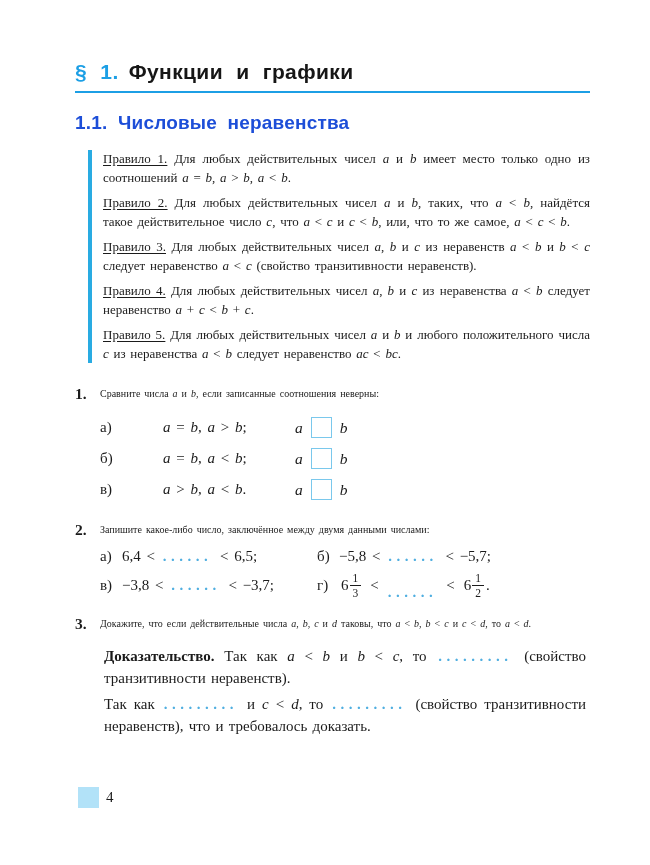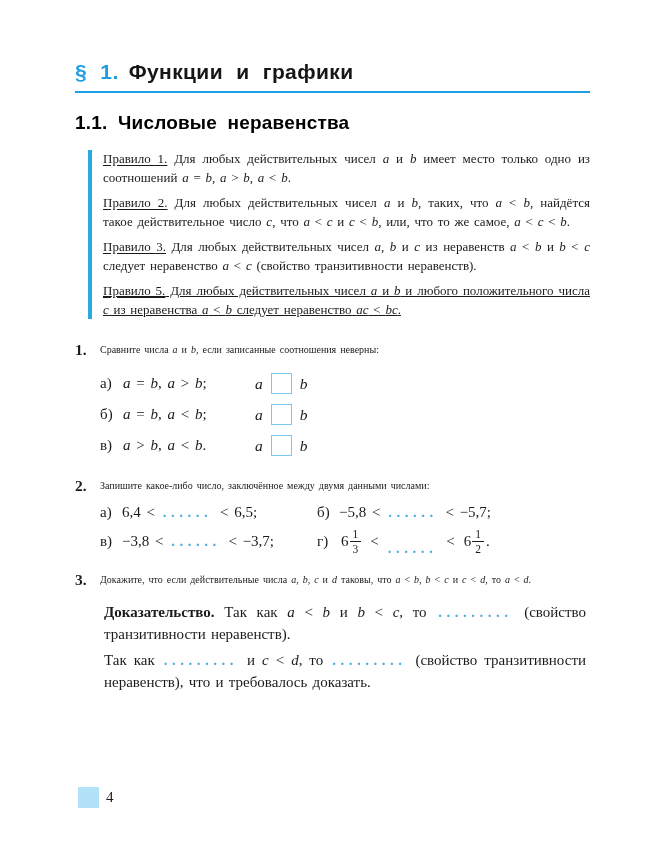--- a/index.html
+++ b/index.html
@@ -26,36 +26,36 @@
     color:#161616;
     margin:0;
     padding-bottom:7px;
     border-bottom:2.5px solid #1c9fe5;
   }
   .title .blue{color:#1c9fe5;margin-right:10px;}
   .subtitle{
     font-family:"Liberation Sans","DejaVu Sans",sans-serif;
     font-size:19px;font-weight:800;
     word-spacing:5px;letter-spacing:.2px;
-    color:#000000;
+    color:#1d4ed8;
     margin:19px 0 0 0;
   }
   
   .rules{
     margin:16px 0 0 13px;
     border-left:4px solid #29abe2;
     padding-left:11px;
   }
   .rule{
     margin:0 0 7px 0;
     font-size:13px;line-height:18.5px;
     text-align:justify;
     word-spacing:1.5px;
   }
-  .rule:last-child{margin-bottom:0;text-decoration:underline;}
+  .rule:last-child{margin-bottom:0;}
   .rule-label{
     text-decoration:underline;
     text-underline-offset:2px;
   }
   .v{font-style:italic;font-family:"Liberation Serif","DejaVu Serif",serif;}
   
   .exercises{margin-top:21px;}
   .exercise{position:relative;padding-left:25px;margin-bottom:15px;}
   .ex-num{
     position:absolute;left:0;top:0;
@@ -68,21 +68,21 @@
   }
   .dots{
     color:#4faee0;font-weight:700;
     letter-spacing:4.5px;
     margin:0 2px;
   }
   
   .ex1-rows{margin-top:9px;}
   .ex1-row{display:flex;align-items:center;height:31px;font-size:15px;}
   .item-label{width:23px;flex:0 0 auto;}
-  .relation{width:132px;flex:0 0 auto;word-spacing:2px;}
+  .relation{width:132px;flex:0 0 auto;word-spacing:2px;margin-left:40px;}
   .answer{display:flex;align-items:center;}
   .answer .v{font-size:15.5px;}
   .answer-box{
     display:inline-block;width:19px;height:19px;
     border:1.5px solid #7ac8ec;background:#fff;
     margin:0 8px;
   }
   
   .ex2-grid{
     margin-top:9px;
@@ -124,20 +124,21 @@
 <div class="sheet">
 
   <h1 class="title"><span class="blue">§ 1.</span><span>Функции и графики</span></h1>
 
   <h2 class="subtitle">1.1. Числовые неравенства</h2>
 
   <section class="rules">
     <p class="rule"><span class="rule-label">Правило 1.</span><span> Для любых действительных чисел <i class="v">a</i> и <i class="v">b</i> имеет место только одно из соотношений <i class="v">a</i> = <i class="v">b</i>, <i class="v">a</i> &gt; <i class="v">b</i>, <i class="v">a</i> &lt; <i class="v">b</i>.</span></p>
     <p class="rule"><span class="rule-label">Правило 2.</span><span> Для любых действительных чисел <i class="v">a</i> и <i class="v">b</i>, таких, что <i class="v">a</i> &lt; <i class="v">b</i>, найдётся такое действительное число <i class="v">c</i>, что <i class="v">a</i> &lt; <i class="v">c</i> и <i class="v">c</i> &lt; <i class="v">b</i>, или, что то же самое, <i class="v">a</i> &lt; <i class="v">c</i> &lt; <i class="v">b</i>.</span></p>
     <p class="rule"><span class="rule-label">Правило 3.</span><span> Для любых действительных чисел <i class="v">a</i>, <i class="v">b</i> и <i class="v">c</i> из неравенств <i class="v">a</i> &lt; <i class="v">b</i> и <i class="v">b</i> &lt; <i class="v">c</i> следует неравенство <i class="v">a</i> &lt; <i class="v">c</i> (свойство тран­зитивности неравенств).</span></p>
+    <p class="rule"><span class="rule-label">Правило 4.</span><span> Для любых действительных чисел <i class="v">a</i>, <i class="v">b</i> и <i class="v">c</i> из неравенства <i class="v">a</i> &lt; <i class="v">b</i> следует неравенство <i class="v">a</i> + <i class="v">c</i> &lt; <i class="v">b</i> + <i class="v">c</i>.</span></p>
     <p class="rule"><span class="rule-label">Правило 5.</span><span> Для любых действительных чисел <i class="v">a</i> и <i class="v">b</i> и любого положительного числа <i class="v">c</i> из неравенства <i class="v">a</i> &lt; <i class="v">b</i> следует неравен­ство <i class="v">ac</i> &lt; <i class="v">bc</i>.</span></p>
   </section>
 
   <div class="exercises">
 
     <div class="exercise">
       <span class="ex-num">1.</span>
       <p class="prompt">Сравните числа <i class="v">a</i> и <i class="v">b</i>, если записанные соотношения неверны:</p>
       <div class="ex1-rows">
         <div class="ex1-row">

